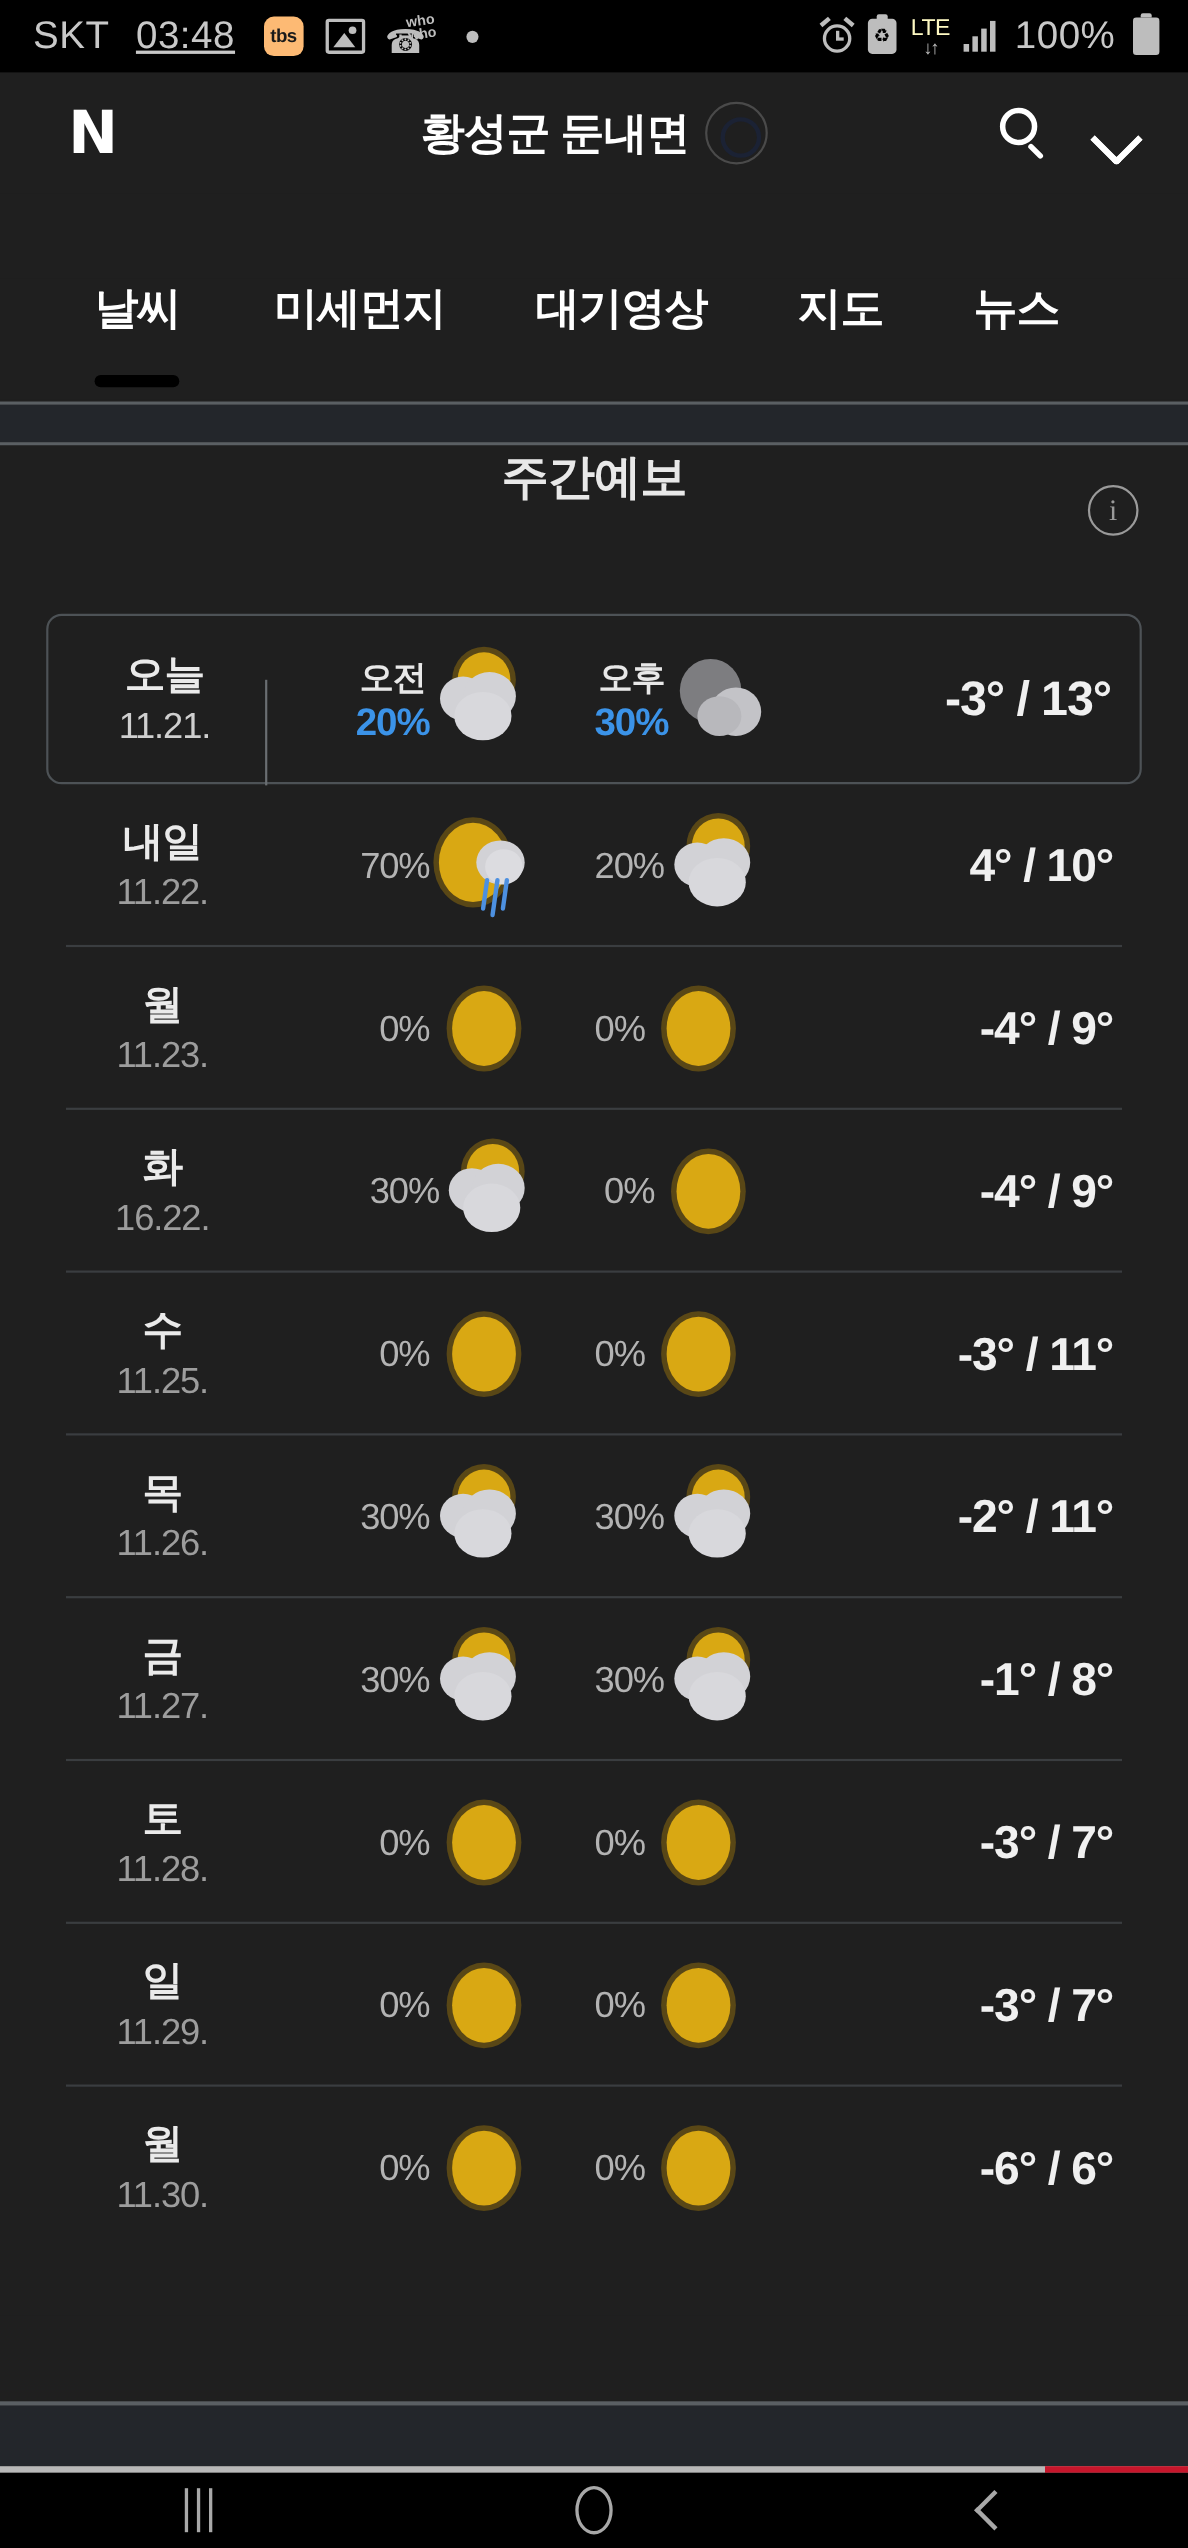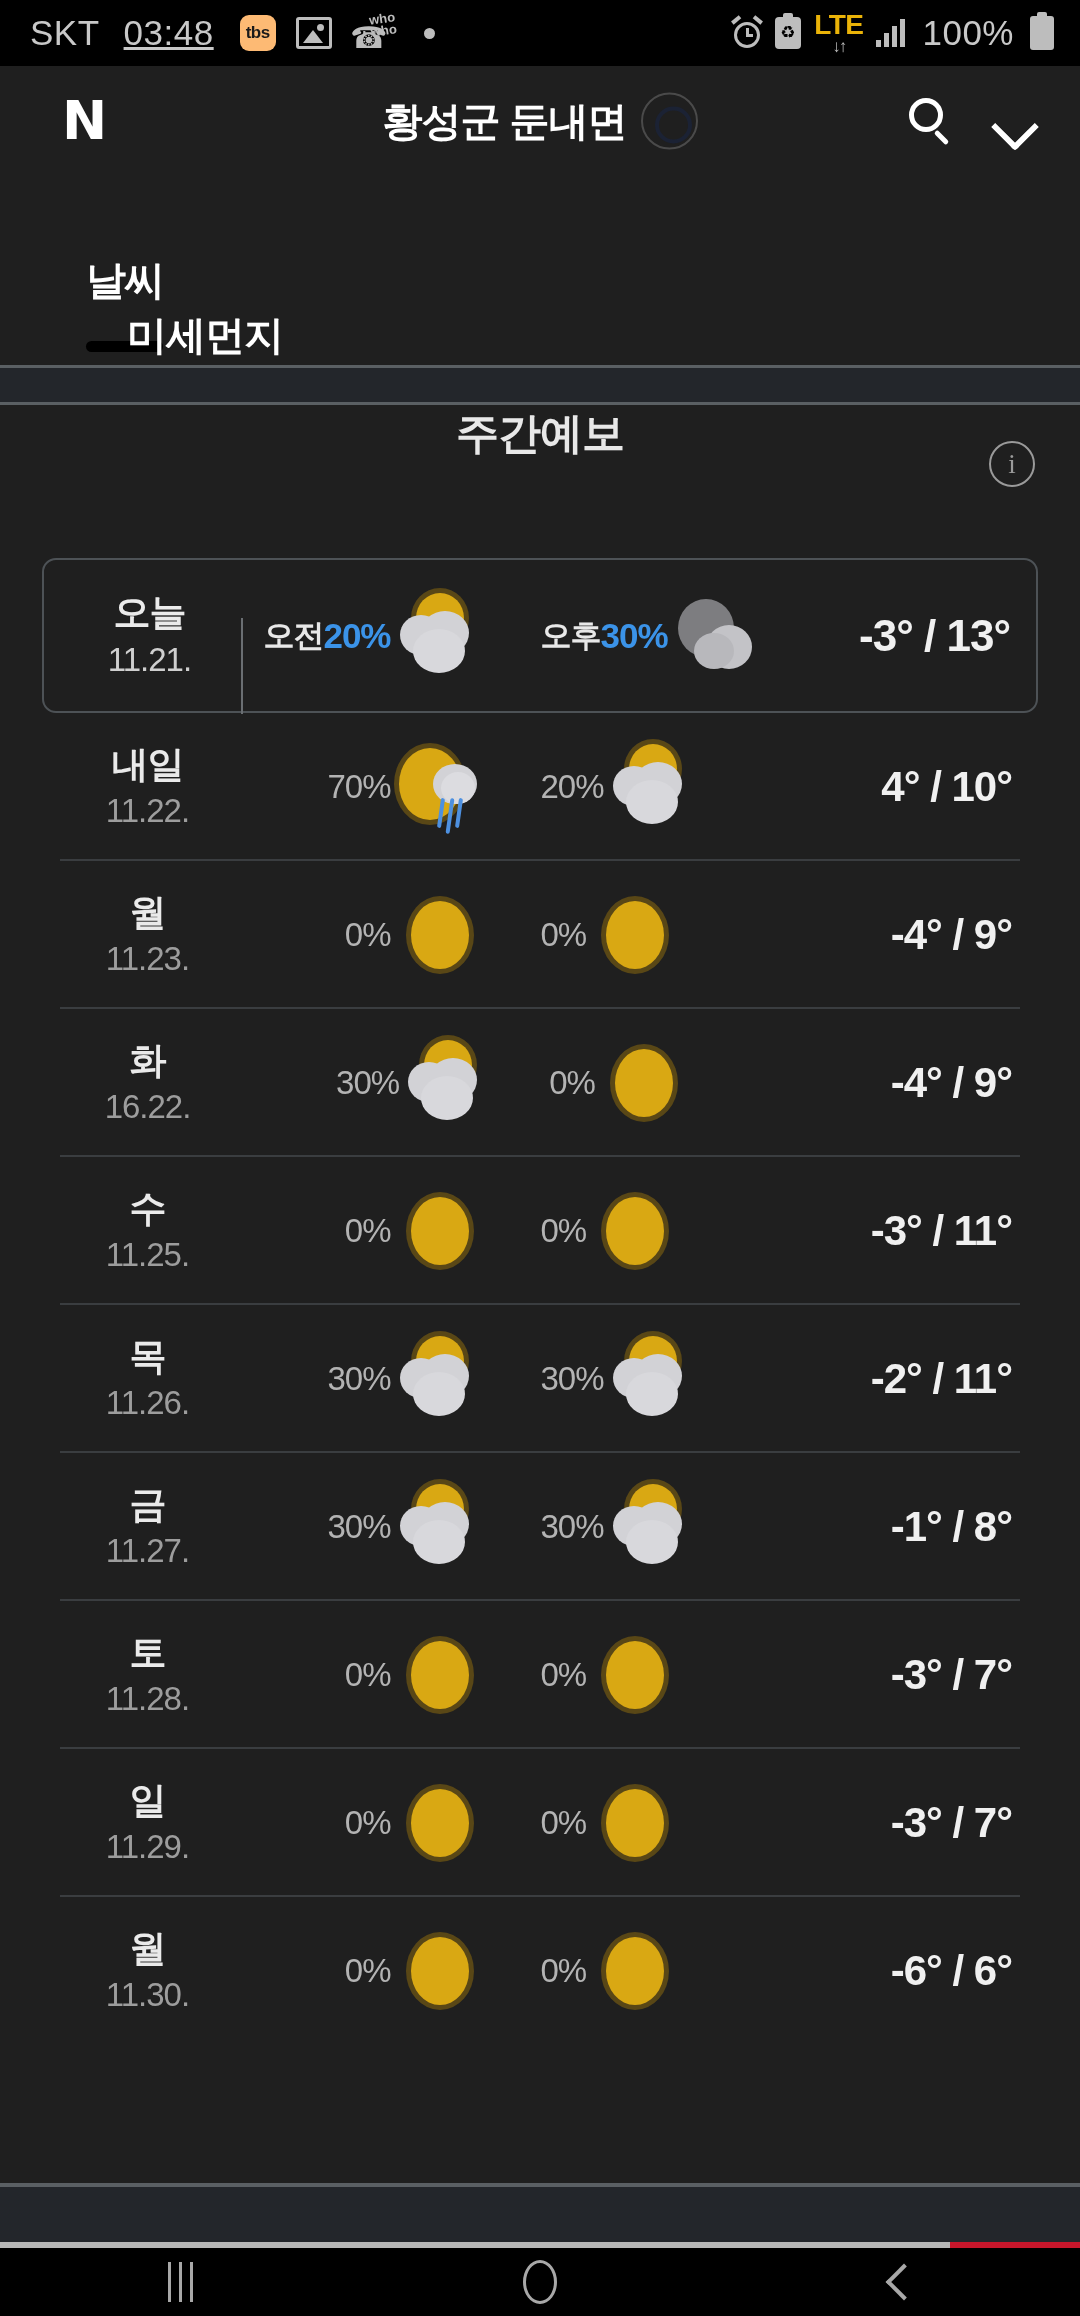--- a/index.html
+++ b/index.html
@@ -69,21 +69,21 @@
     position:relative; width:26px; height:32px; background:#bdbdbd; border-radius:4px;
   }
   .ico-recyc::before {
     content:""; position:absolute; left:8px; top:-4px; width:10px;height:5px;
     background:#bdbdbd; border-radius:2px 2px 0 0;
   }
   .ico-recyc .tri {
     position:absolute; left:5px; top:7px; font-size:17px; color:#000; line-height:17px;
   }
   .ico-lte { display:flex; flex-direction:column; align-items:center; line-height:1; }
-  .ico-lte .lbl { color:#eab308; font-size:28px; font-weight:bold; letter-spacing:-.5px; }
+  .ico-lte .lbl { color:#fef9c3; font-size:21px; font-weight:normal; letter-spacing:-.5px; }
   .ico-lte .arr { color:#bdbdbd; font-size:17px; font-weight:bold; margin-top:-1px; letter-spacing:-2px;}
   .ico-sig { display:flex; align-items:flex-end; gap:3px; height:28px; }
   .ico-sig i { width:5px; background:#bdbdbd; display:block; }
   .ico-sig i:nth-child(1){height:7px;} .ico-sig i:nth-child(2){height:14px;}
   .ico-sig i:nth-child(3){height:21px;} .ico-sig i:nth-child(4){height:28px;}
   .sb-batt-pct { color:#c8c8c8; font-size:35px; margin-left:4px; letter-spacing:.5px; }
   .ico-batt {
     position:relative; width:24px;height:34px;background:#bdbdbd;border-radius:3px;margin-left:3px;
   }
   .ico-batt::before {
@@ -128,21 +128,21 @@
   .ico-chev { width:46px;height:46px;position:relative; }
   .ico-chev::before {
     content:""; position:absolute; left:8px; top:12px; width:28px;height:28px;
     border-right:6px solid #fff; border-bottom:6px solid #fff;
     transform:rotate(45deg); border-radius:0 0 4px 0;
   }
 
   
   .tabs {
     position:absolute; top:253px; left:0; width:1080px; height:110px;
-    background:#1f1f1f; display:flex; align-items:flex-start; padding-left:86px; gap:0;flex-direction:column;
+    background:#1f1f1f; display:flex; align-items:flex-start; padding-left:86px; gap:0;
   }
   .tab { position:relative; color:#fff; font-size:40px; font-weight:bold;
          letter-spacing:-1px; padding:0 41px; cursor:pointer; }
   .tab:first-child{ padding-left:0; padding-right:44px; }
   .tab .bar {
     position:absolute; left:0; bottom:-44px; height:11px; border-radius:6px;
     background:#000; display:none;
   }
   .tab.active .bar { display:block; width:77px; }
   .tabs-divider {
@@ -182,21 +182,21 @@
   }
 
   .col-day { width:175px; text-align:center; position:relative; }
   .d-name { color:#eaeaea; font-size:37px; font-weight:bold; letter-spacing:-1px; line-height:1.15; }
   .d-date { color:#9d9d9d; font-size:33px; letter-spacing:-1px; margin-top:6px; }
   .row.today .d-date { color:#cfcfcf; }
   .vline { position:absolute; right:-6px; top:26px; width:2px; height:96px; background:#6a6e72; }
 
   .col-mid { flex:1; display:flex; align-items:center; justify-content:center; gap:56px; }
   .slot { display:flex; align-items:center; gap:4px; }
-  .slot-label { display:flex; flex-direction:row; align-items:center; }
+  .slot-label { display:flex; flex-direction:column; align-items:center; }
   .ampm { color:#e8e8e8; font-size:31px; font-weight:bold; letter-spacing:-1px; }
   .pop { color:#b3b3b3; font-size:33px; letter-spacing:-1px; }
   .pop.blue { color:#3b93e8; font-weight:bold; font-size:35px; }
 
   .wi { position:relative; width:90px; height:90px; }
   
   .wi .sun {
     position:absolute; width:58px;height:68px;border-radius:50%;
     background:#d9a813; box-shadow:0 0 0 5px rgba(160,120,10,.45);
   }

